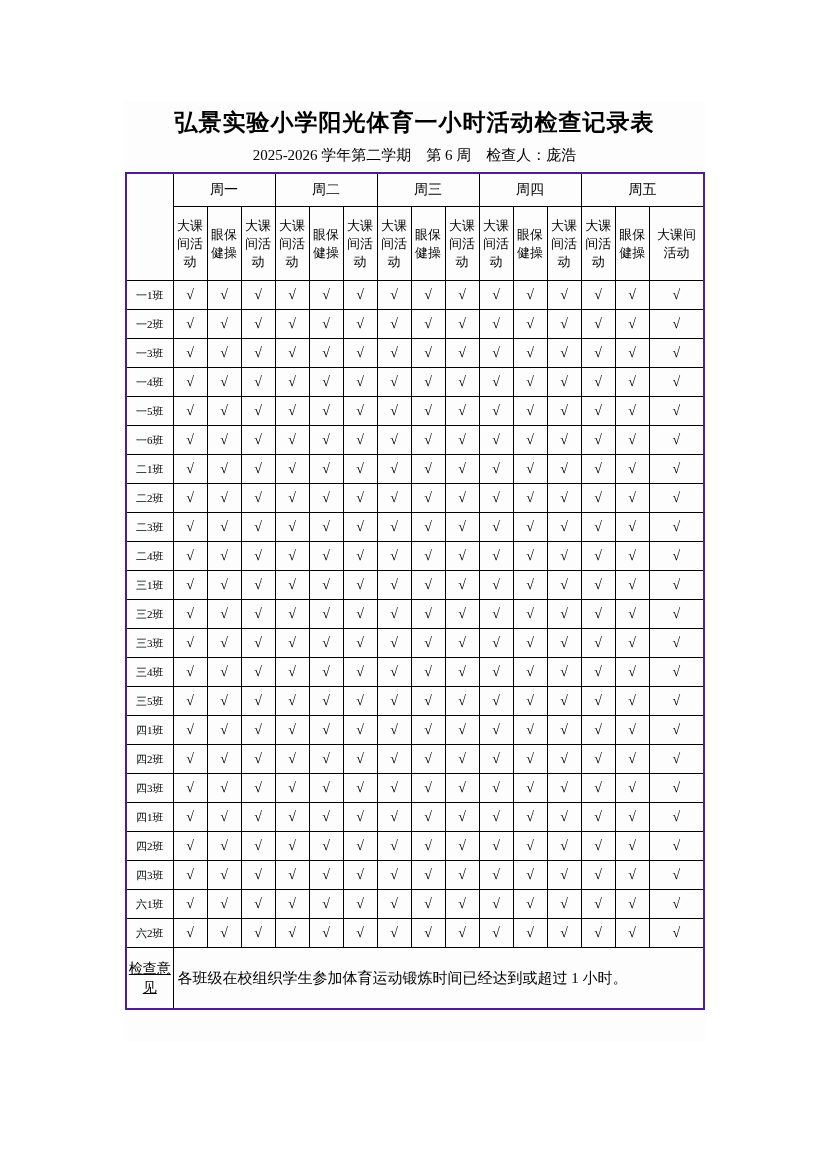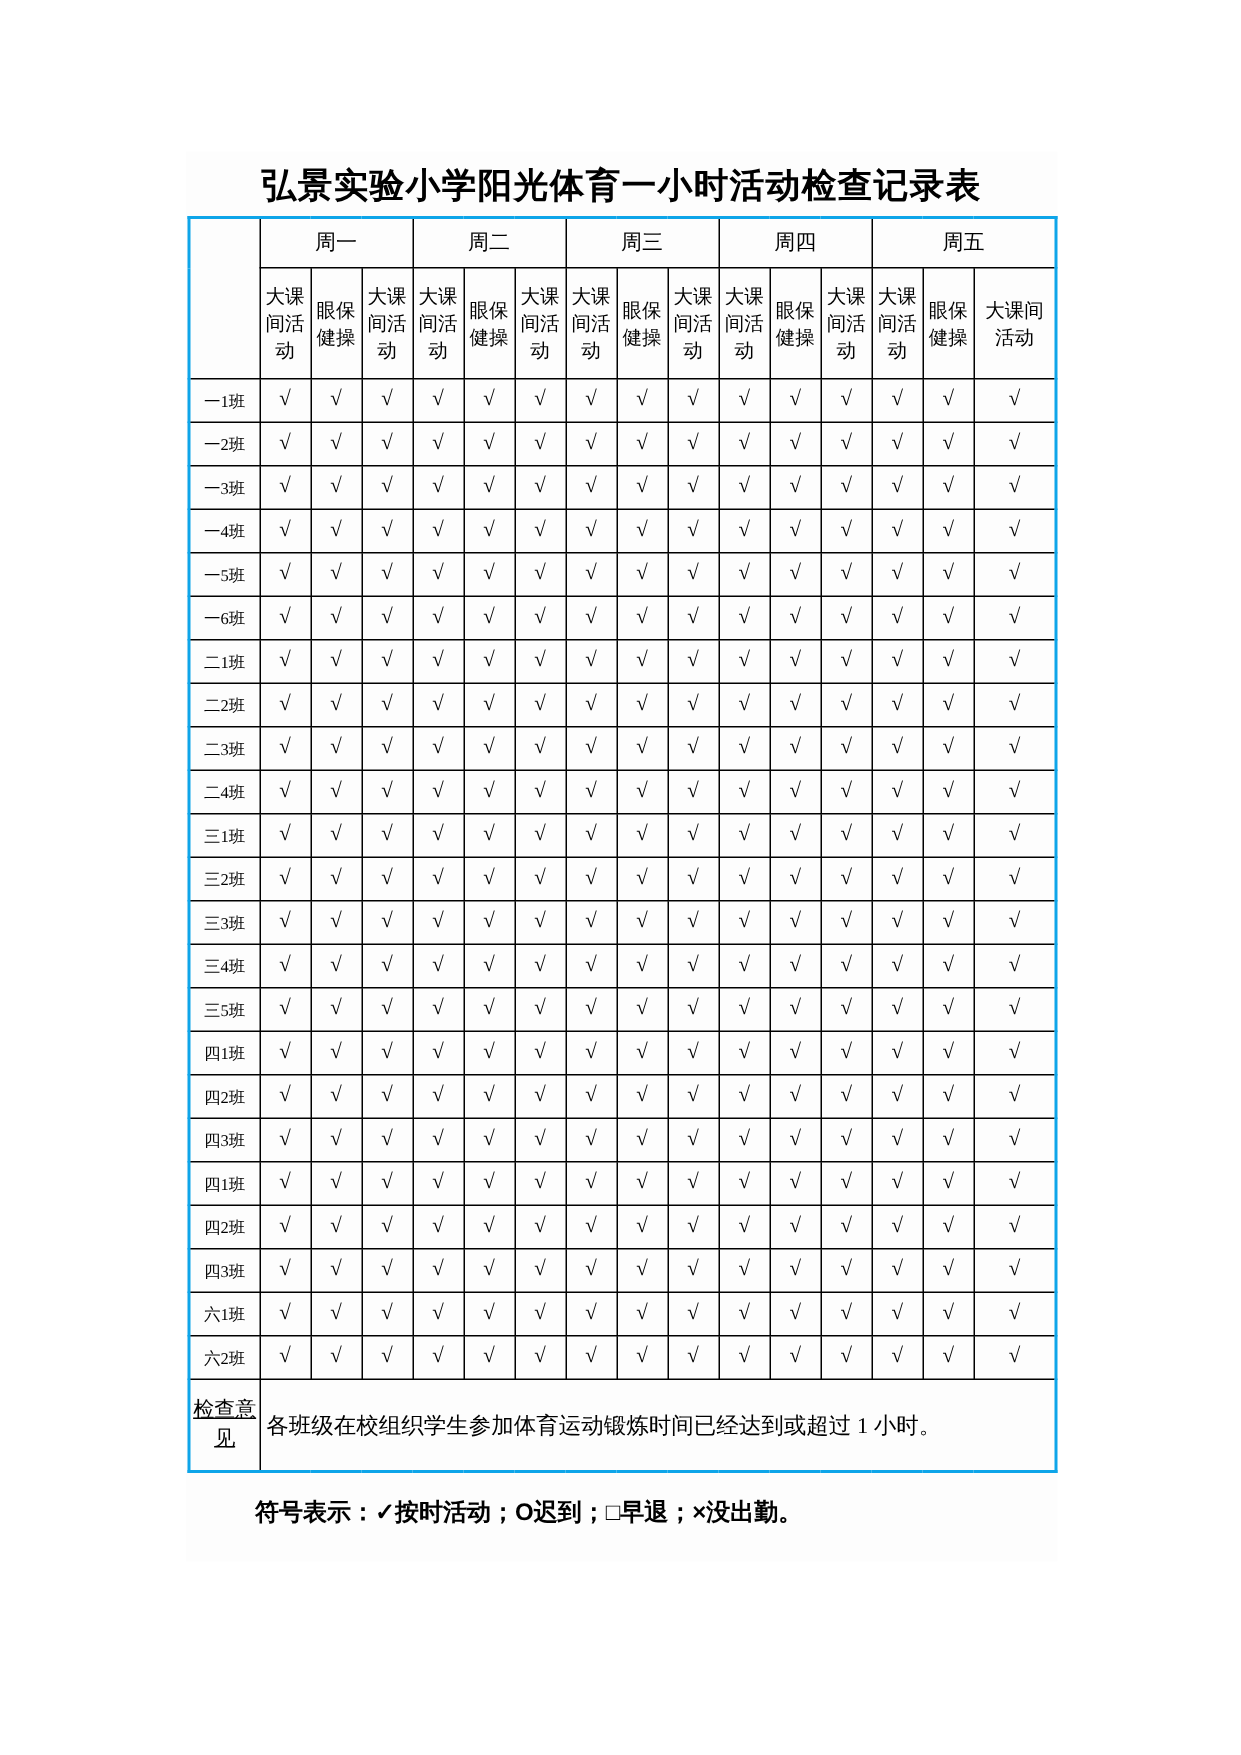--- a/index.html
+++ b/index.html
@@ -13,34 +13,34 @@
   .content {
     position: absolute; left: 124px; top: 101px;
     width: 581px; height: 940px;
     background: #fdfdfd;
   }
   .doc-title {
     margin: 8px 0 0 0;
     text-align: center;
     font-size: 23px; line-height: 28px;
     font-weight: bold;
-    font-family: Liberation Sans, sans-serif;
+    font-family: Liberation Serif, serif;
     letter-spacing: 1px;
   }
   .doc-subtitle {
     margin-top: 9px;
     text-align: center;
     font-size: 15px; line-height: 19px;
   }
   table.grid {
     border-collapse: collapse;
     table-layout: fixed;
     width: 578px;
     margin: 7px 0 0 1px;
-    border: 2px solid #0ea5e9;
+    border: 2px solid #4c1d95;
   }
   table.grid th, table.grid td {
     border: 1px solid #000;
     padding: 0;
     text-align: center;
     vertical-align: middle;
     font-weight: normal;
     word-break: break-all;
     overflow: hidden;
   }
@@ -59,20 +59,21 @@
     font-weight: bold;
     font-family: "Liberation Sans", sans-serif;
   }
 </style>
 </head>
 <body>
 
 <div class="page">
   <div class="content">
     <h1 class="doc-title">弘景实验小学阳光体育一小时活动检查记录表</h1>
+    <div class="doc-subtitle">2025-2026 学年第二学期　第 6 周　检查人：庞浩</div>
     <table class="grid">
       <colgroup>
           <col style="width: 47px;">
           <col style="width: 34px;">
           <col style="width: 34px;">
           <col style="width: 34px;">
           <col style="width: 34px;">
           <col style="width: 34px;">
           <col style="width: 34px;">
           <col style="width: 34px;">
@@ -526,15 +527,14 @@
             <td class="mark-cell">√</td>
             <td class="mark-cell">√</td>
             <td class="mark-cell">√</td>
           </tr>
           <tr class="summary-row">
             <th>检查意见</th>
             <td colspan="15">各班级在校组织学生参加体育运动锻炼时间已经达到或超过 1 小时。</td>
           </tr>
         </tbody>
     </table>
-    <div class="footer-note">符号表示：✓按时活动；O迟到；□早退；×没出勤。</div>
   </div>
 </div>
 
 </body></html>

